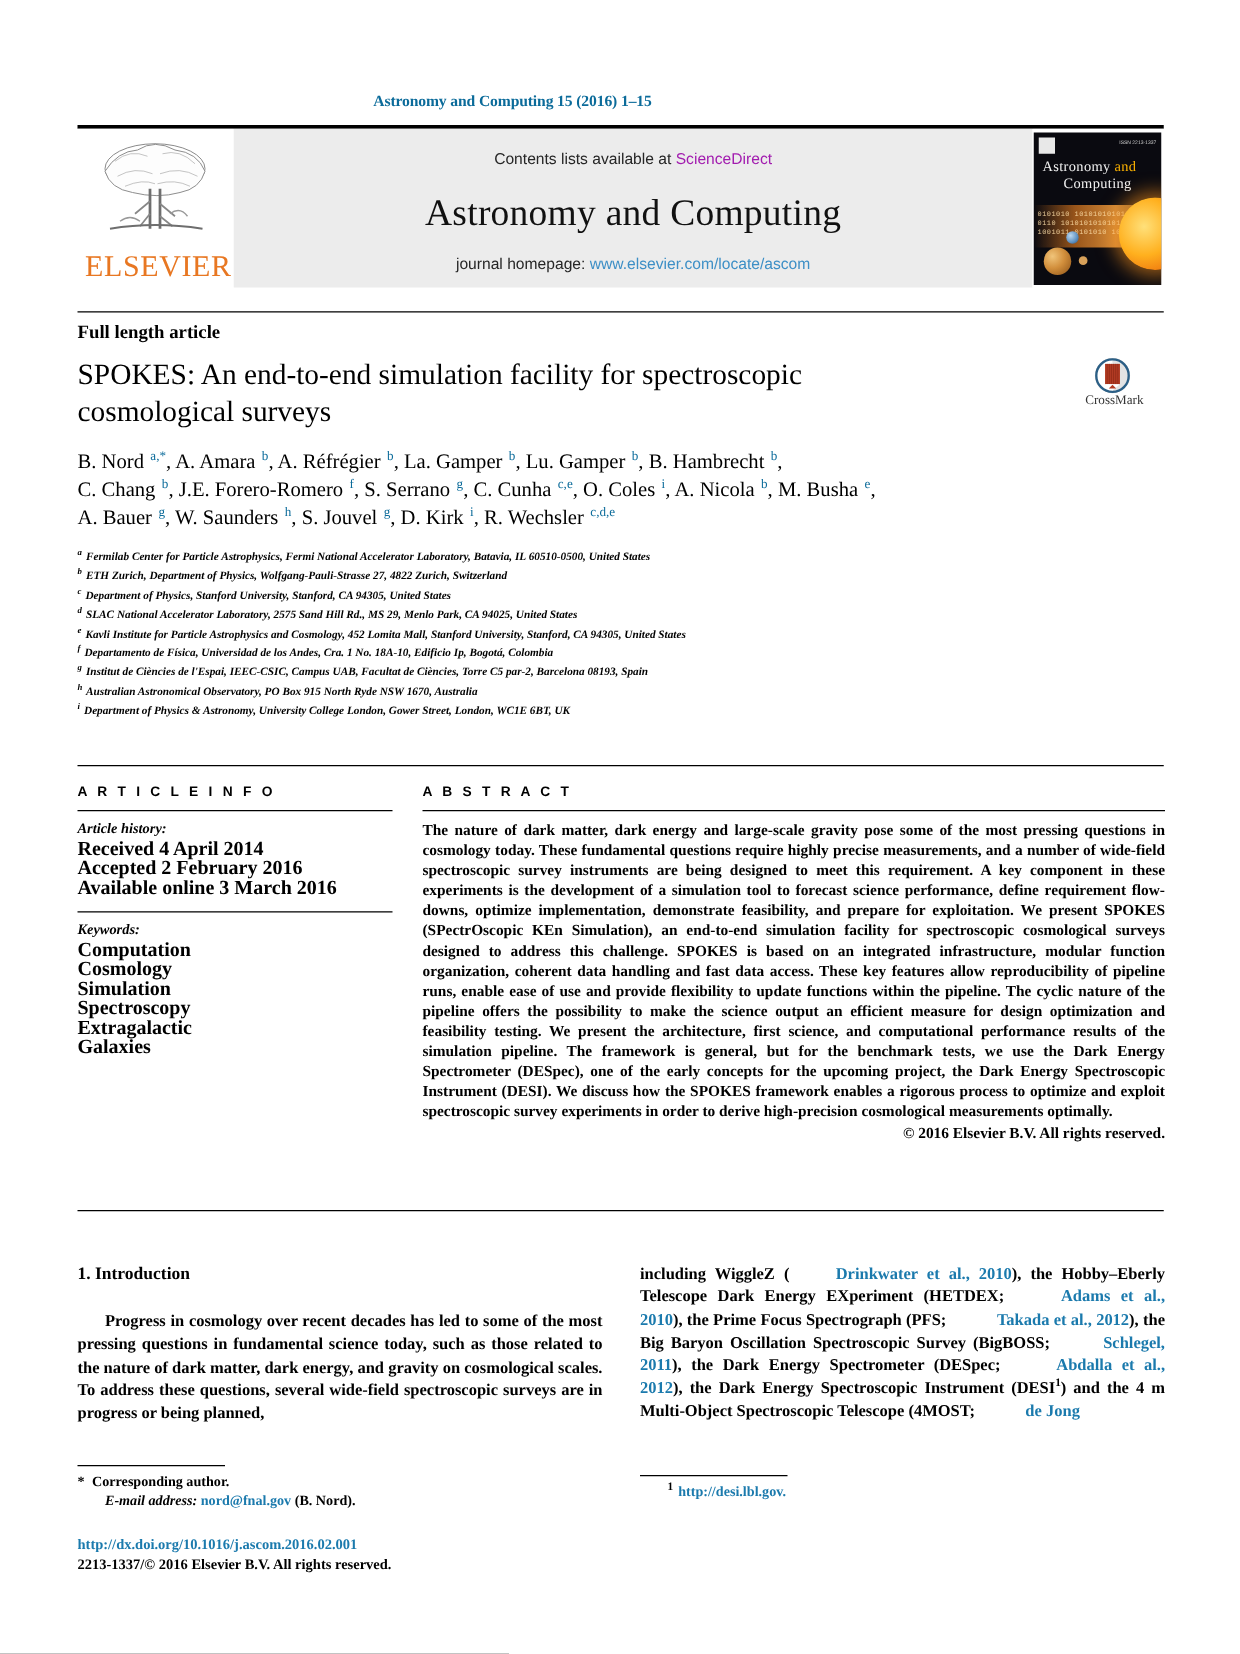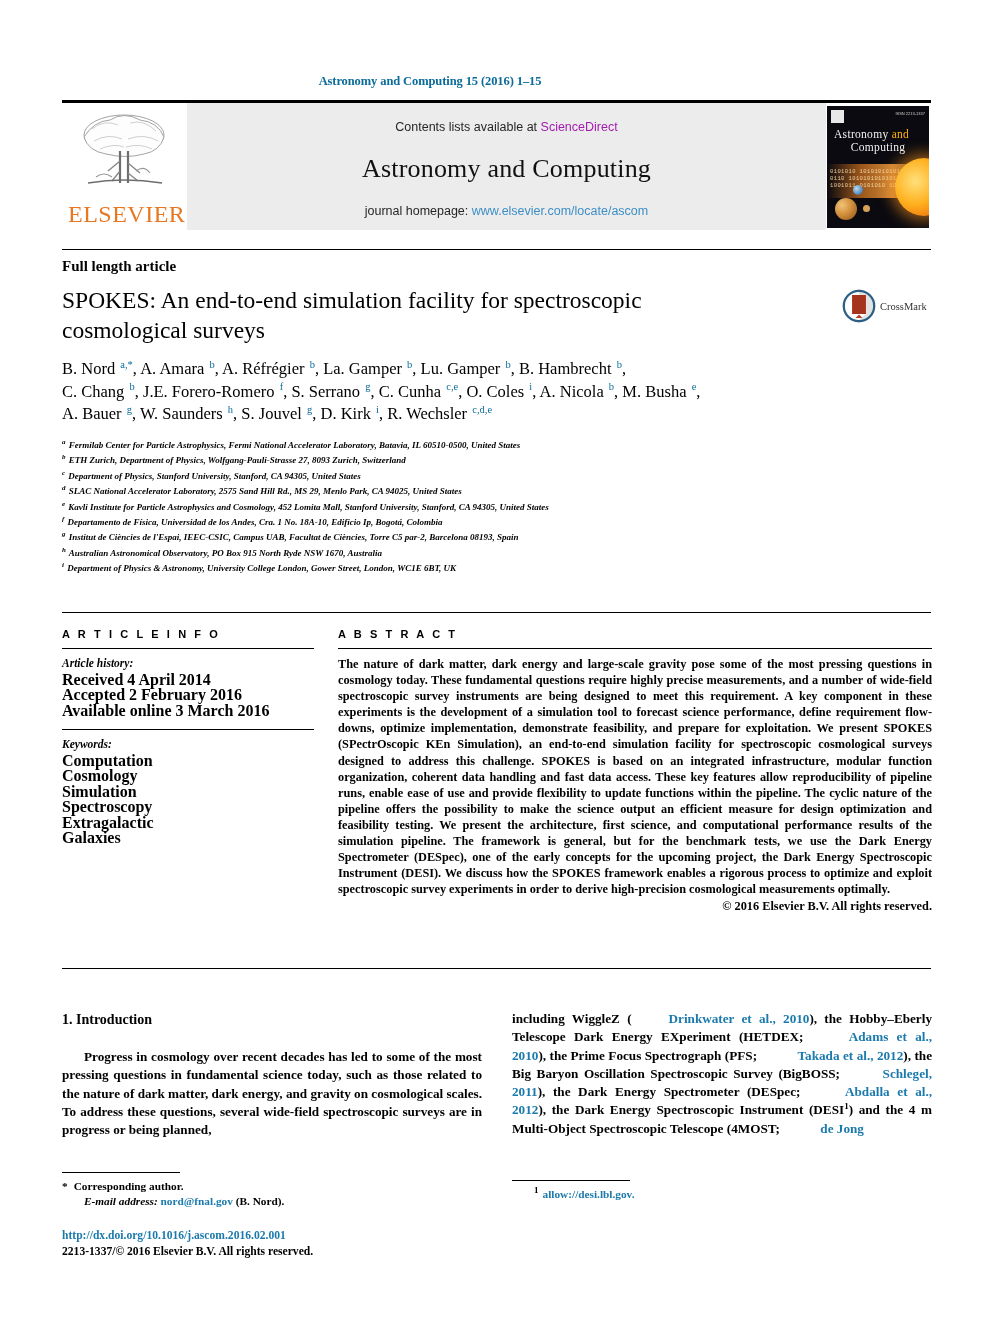--- a/index.html
+++ b/index.html
@@ -23,21 +23,20 @@
     position: absolute;
     top: 74px;
     left: 0;
     width: 820px;
     text-align: center;
     font-family: "Liberation Serif", serif;
     font-size: 12.5px;
     font-weight: bold;
     color: #0b6b9a;
     letter-spacing: -0.1px;
-    padding-left: 20px;
   }
 
   
   .masthead {
     position: absolute;
     top: 100px;
     left: 62px;
     width: 869px;
     border-top: 3px solid #000;
   }
@@ -81,21 +80,21 @@
     font-family: "Liberation Sans", sans-serif;
     font-size: 12.5px;
     color: #262626;
   }
   .contents-line .sd {
     color: #a21caf;
   }
   .journal-title {
     margin-top: 20px;
     font-family: "Liberation Serif", serif;
-    font-size: 26px;
+    font-size: 30px;
     color: #111;
     letter-spacing: 0.2px;
   }
   .homepage-line {
     position: absolute;
     bottom: 12px;
     left: 0;
     width: 100%;
     font-family: "Liberation Sans", sans-serif;
     font-size: 12.5px;
@@ -237,20 +236,21 @@
     color: #000;
   }
   .crossmark {
     position: absolute;
     left: 842px;
     top: 286px;
     width: 95px;
     height: 40px;
     display: flex;
     align-items: center;
+    flex-direction: column;
   }
   .crossmark-label {
     font-family: "Liberation Serif", serif;
     font-size: 10.5px;
     color: #333;
     margin-left: 4px;
   }
 
   
   .authors {
@@ -529,21 +529,21 @@
       <path d="M10 25 L17 31 L24 25 Z" fill="#ffffff"></path>
       <path d="M13.5 29 L17 25.5 L20.5 29 Z" fill="#b23b24"></path>
     </svg>
     <span class="crossmark-label">CrossMark</span>
   </div>
 
   <div class="authors">B. Nord <sup>a,*</sup>, A. Amara <sup>b</sup>, A. Réfrégier <sup>b</sup>, La. Gamper <sup>b</sup>, Lu. Gamper <sup>b</sup>, B. Hambrecht <sup>b</sup>,<br>C. Chang <sup>b</sup>, J.E. Forero-Romero <sup>f</sup>, S. Serrano <sup>g</sup>, C. Cunha <sup>c,e</sup>, O. Coles <sup>i</sup>, A. Nicola <sup>b</sup>, M. Busha <sup>e</sup>,<br>A. Bauer <sup>g</sup>, W. Saunders <sup>h</sup>, S. Jouvel <sup>g</sup>, D. Kirk <sup>i</sup>, R. Wechsler <sup>c,d,e</sup></div>
 
   <div class="affils">
       <div><sup>a</sup><span> Fermilab Center for Particle Astrophysics, Fermi National Accelerator Laboratory, Batavia, IL 60510-0500, United States</span></div>
-      <div><sup>b</sup><span> ETH Zurich, Department of Physics, Wolfgang-Pauli-Strasse 27, 8093 Zurich, Switzerland</span></div>
+      <div><sup>b</sup><span> ETH Zurich, Department of Physics, Wolfgang-Pauli-Strasse 27, 4822 Zurich, Switzerland</span></div>
       <div><sup>c</sup><span> Department of Physics, Stanford University, Stanford, CA 94305, United States</span></div>
       <div><sup>d</sup><span> SLAC National Accelerator Laboratory, 2575 Sand Hill Rd., MS 29, Menlo Park, CA 94025, United States</span></div>
       <div><sup>e</sup><span> Kavli Institute for Particle Astrophysics and Cosmology, 452 Lomita Mall, Stanford University, Stanford, CA 94305, United States</span></div>
       <div><sup>f</sup><span> Departamento de Física, Universidad de los Andes, Cra. 1 No. 18A-10, Edificio Ip, Bogotá, Colombia</span></div>
       <div><sup>g</sup><span> Institut de Ciències de l'Espai, IEEC-CSIC, Campus UAB, Facultat de Ciències, Torre C5 par-2, Barcelona 08193, Spain</span></div>
       <div><sup>h</sup><span> Australian Astronomical Observatory, PO Box 915 North Ryde NSW 1670, Australia</span></div>
       <div><sup>i</sup><span> Department of Physics &amp; Astronomy, University College London, Gower Street, London, WC1E 6BT, UK</span></div>
     </div>
 
   <div class="rule-block-top"></div>
@@ -595,21 +595,21 @@
     <div class="fn-line fn-indent">
       <span class="fn-italic">E-mail address:</span>
       <span class="doi-link">nord@fnal.gov</span>
       <span>(B. Nord).</span>
     </div>
   </div>
 
   <div class="fn-right">
     <div class="fn-rule"></div>
     <div class="fn-line fn-indent">
-      <sup class="fnnum">1</sup><span class="doi-link">allow://desi.lbl.gov.</span>
+      <sup class="fnnum">1</sup><span class="doi-link">http://desi.lbl.gov.</span>
     </div>
   </div>
 
   <div class="doi-block">
     <div class="doi-link">http://dx.doi.org/10.1016/j.ascom.2016.02.001</div>
     <div>2213-1337/© 2016 Elsevier B.V. All rights reserved.</div>
   </div>
 
 </div>
 

